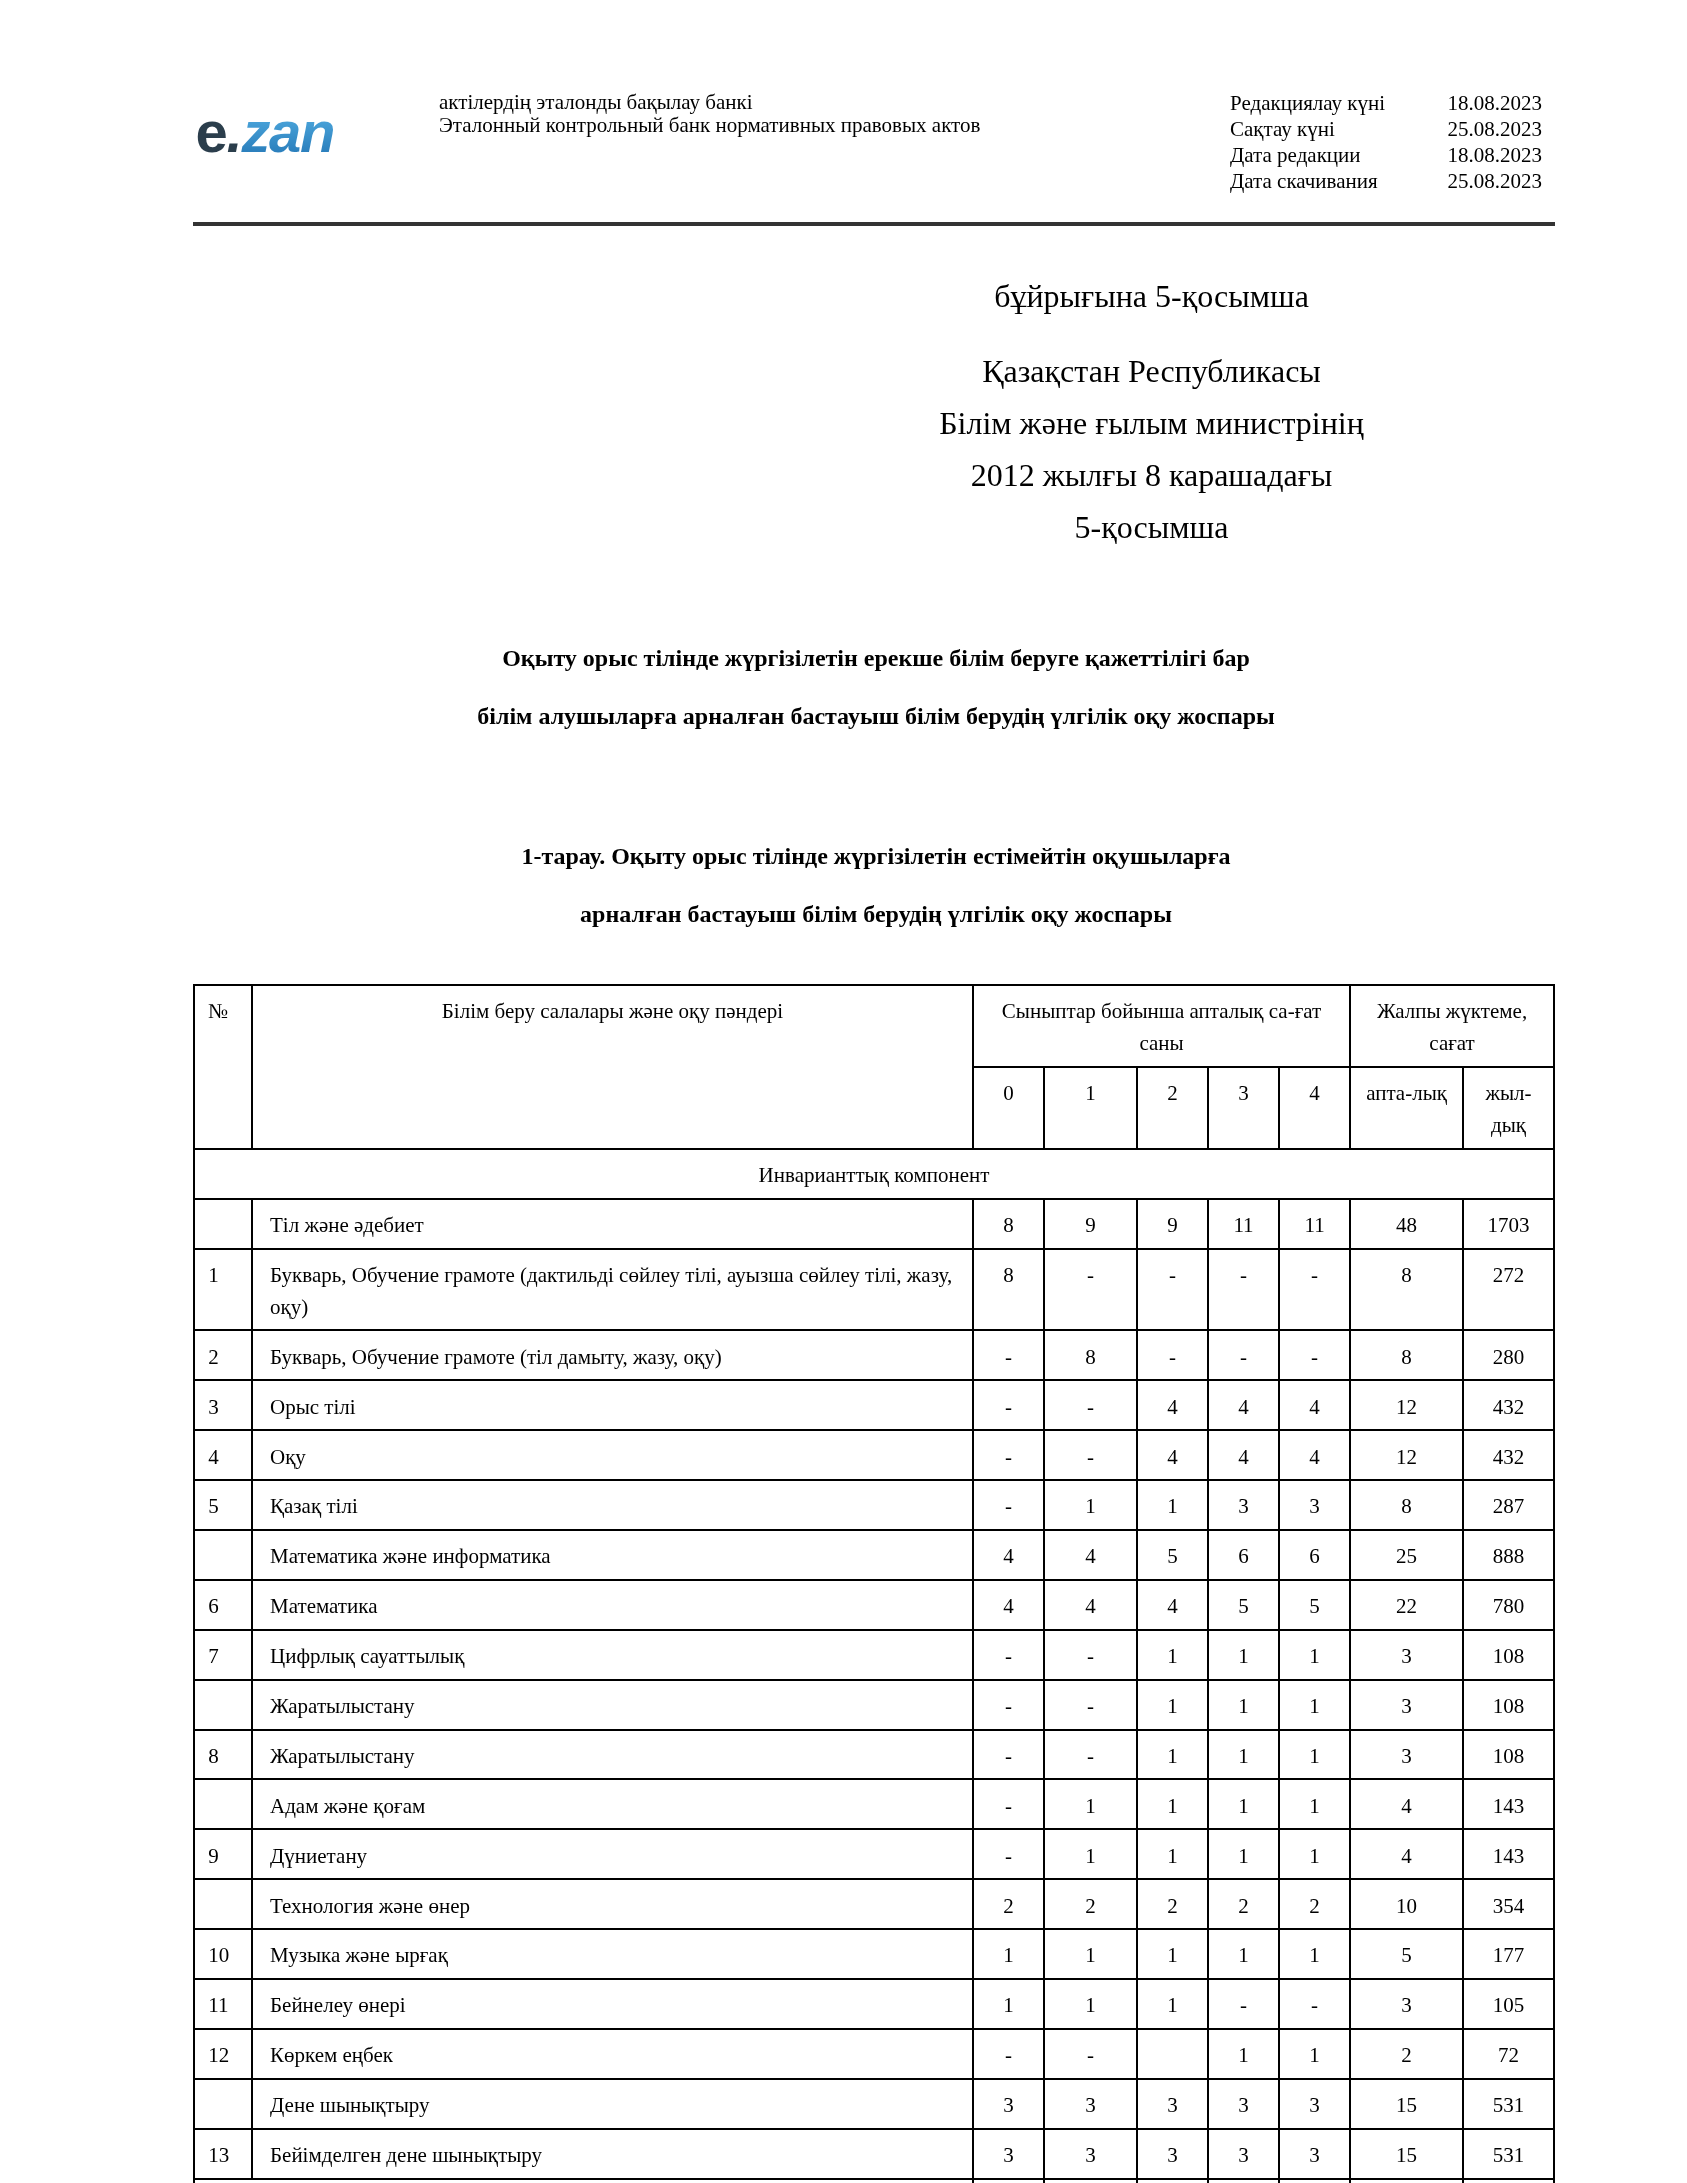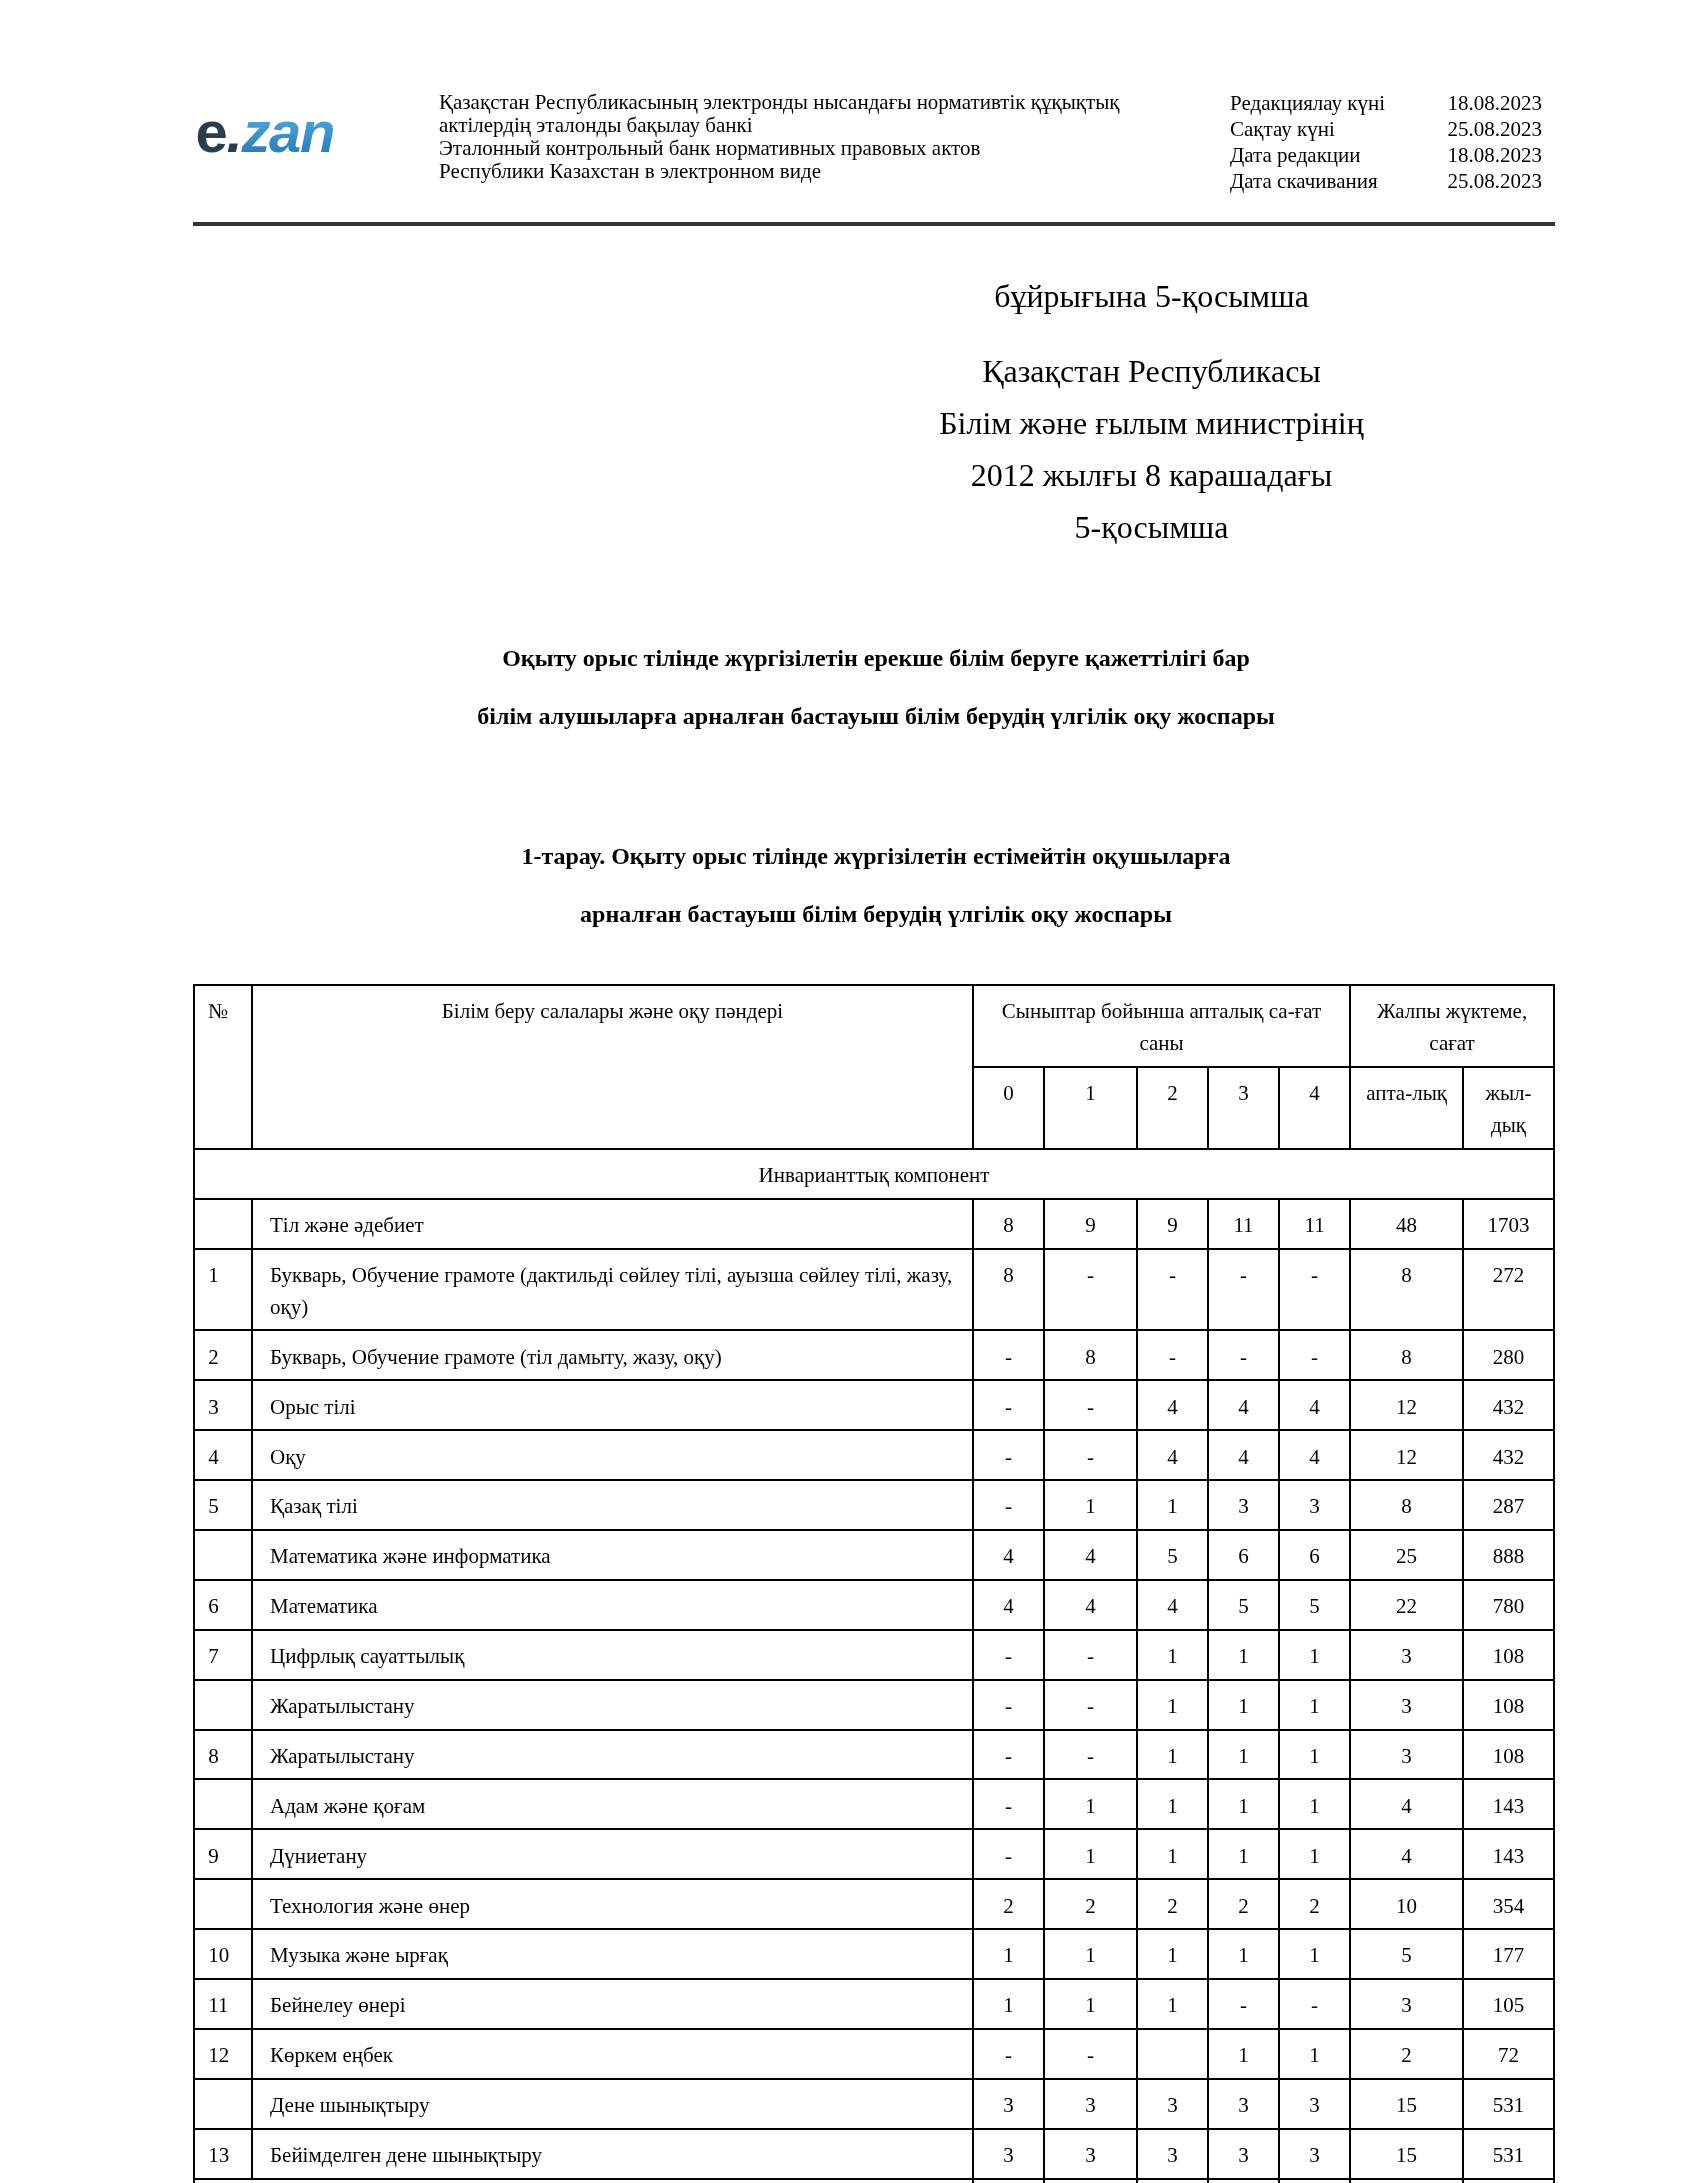--- a/index.html
+++ b/index.html
@@ -45,24 +45,22 @@
   .tail { position: absolute; left: 193px; top: 2052px; width: 2px; height: 26.5px; background: #000; }
 </style>
 </head>
 <body>
 
 <div class="header">
   <div class="logo">
     <span class="e">e</span><span class="dot">.</span><span class="zan">zan</span>
   </div>
   <div class="hdr-text">
-    <div>Қазақстан Республикасының электронды нысандағы нормативтік құқықтық</div>
     <div>актілердің эталонды бақылау банкі</div>
     <div>Эталонный контрольный банк нормативных правовых актов</div>
-    <div>Республики Казахстан в электронном виде</div>
   </div>
   <div class="meta">
     <div class="meta-row">
       <span class="meta-label">Редакциялау күні</span>
       <span class="meta-value">18.08.2023</span>
     </div>
     <div class="meta-row">
       <span class="meta-label">Сақтау күні</span>
       <span class="meta-value">25.08.2023</span>
     </div>

